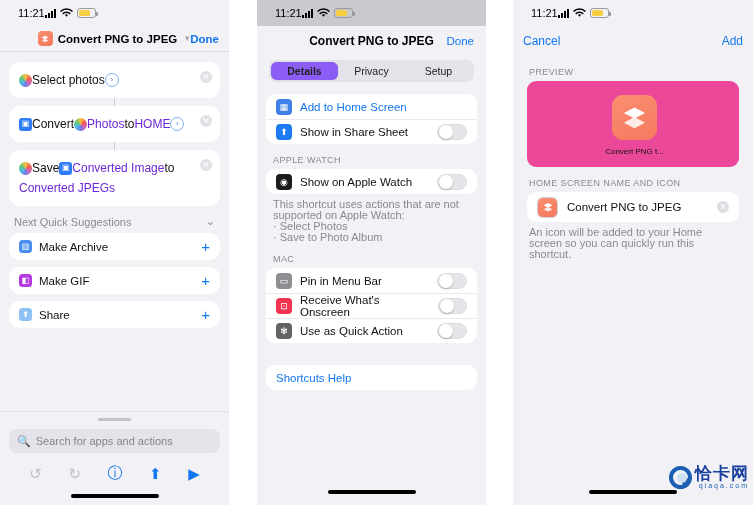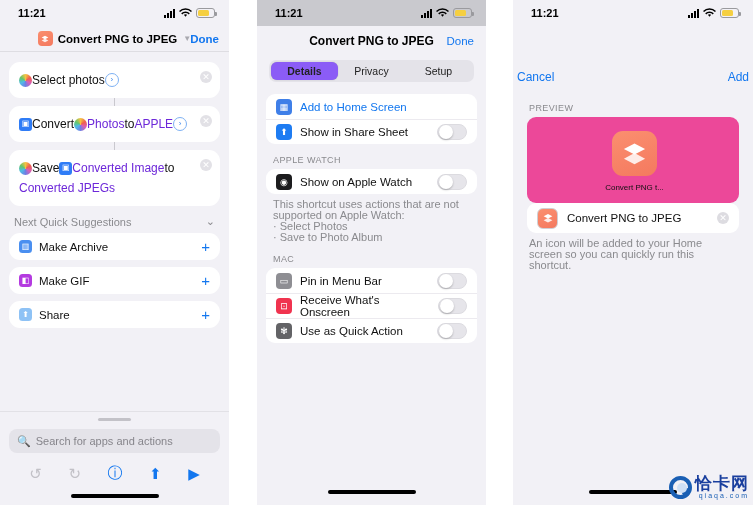--- a/index.html
+++ b/index.html
@@ -14,22 +14,22 @@
   .panel { position:relative; overflow:hidden; height:505px; }
   .p1 { width:229px; background:#f2f1f6; }
   .gap { width:28px; background:#ffffff; }
   .p2 { width:229px; background:#f2f1f6; }
   .gap2 { width:27px; background:#ffffff; }
   .p3 { width:240px; background:#f2f1f6; }
 
   
   .statusbar {
     height:26px; display:flex; align-items:center;
-    justify-content:space-between; padding:0 14px 0 18px;
-    font-size:11px; font-weight:bold; color:#000;
+    padding:0 14px 0 18px;
+    font-size:11px; font-weight:normal; color:#000;
   }
   .sb-dark { background:#c9c9ce; }
   .sb-light { background:#f2f1f6; }
   .sb-right { display:flex; align-items:center; gap:4px; }
   .bars { display:flex; align-items:flex-end; gap:1px; height:9px; }
   .bars i { width:2px; background:#000; display:block; }
   .bars i:nth-child(1){height:3px}
   .bars i:nth-child(2){height:5px}
   .bars i:nth-child(3){height:7px}
   .bars i:nth-child(4){height:9px}
@@ -111,32 +111,32 @@
   .grow{height:25px;display:flex;align-items:center;padding:0 10px;gap:8px;font-size:11.5px;color:#111;}
   .grow + .grow{border-top:1px solid #eceaef;}
   .gic{width:16px;height:16px;border-radius:4px;display:flex;align-items:center;justify-content:center;font-size:9px;color:#fff;flex:0 0 auto;}
   .toggle{margin-left:auto;width:30px;height:16px;border-radius:9px;background:#e6e5ea;border:1px solid #dcdbe0;position:relative;}
   .toggle::after{content:"";position:absolute;left:1px;top:0px;width:14px;height:14px;border-radius:50%;background:#fff;box-shadow:0 1px 2px rgba(0,0,0,.25);}
   .sec-hdr{font-size:9px;color:#8a8a8e;letter-spacing:.4px;padding:11px 16px 4px 16px;}
   .foot{font-size:11px;color:#8a8a8e;line-height:11px;padding:5px 16px 0 16px;}
   .lnk{color:#1377ef;}
 
   
-  .nav3{height:30px;display:flex;align-items:center;justify-content:space-between;padding:0 4px;font-size:12px;color:#1377ef;background:#f2f1f6;margin-top:36px;}
+  .nav3{height:30px;display:flex;align-items:center;justify-content:space-between;padding:0 10px;font-size:12px;color:#1377ef;background:#f2f1f6;}
   .prevcard{background:#ec4899;border-radius:9px;margin:0 14px;padding:14px 0 11px 3px;text-align:center;}
   .bigicon{width:45px;height:45px;border-radius:11px;background:linear-gradient(160deg,#fb8f6f,#f4795f);margin:0 auto 7px auto;display:flex;align-items:center;justify-content:center;}
   .bigicon svg{width:31px;height:31px;}
   .prevlbl{font-size:8px;color:#111;}
   .namerow{background:#fff;border-radius:9px;margin:0 14px;height:30px;display:flex;align-items:center;padding:0 10px;gap:9px;}
   .nameic{width:21px;height:21px;border-radius:6px;background:linear-gradient(160deg,#fb8f6f,#f4795f);display:flex;align-items:center;justify-content:center;border:1.5px solid #cfcfd4;}
   .nameic svg{width:14px;height:14px;}
   .nametxt{font-size:11.5px;color:#111;}
   .clearx{margin-left:auto;width:12px;height:12px;border-radius:50%;background:#dddce1;color:#fff;font-size:9px;display:flex;align-items:center;justify-content:center;}
 
-  .watermark{position:absolute;right:4px;bottom:6px;display:flex;align-items:center;gap:3px;}
+  .watermark{position:absolute;right:4px;bottom:16px;display:flex;align-items:center;gap:3px;}
   .wm-circle{width:23px;height:23px;border-radius:50%;border:4px solid #1a5fb4;position:relative;}
   .wm-circle::after{content:"";position:absolute;left:4px;top:3px;width:10px;height:10px;border-radius:50%;background:#cfe0f5;}
   .wm-dot{position:absolute;right:-2px;bottom:-1px;width:8px;height:8px;border-radius:50%;background:#1a5fb4;}
   .wm-txt{display:flex;flex-direction:column;line-height:1;}
   .wm-cn{font-size:17px;font-weight:bold;color:#1a3f9e;letter-spacing:1px;}
   .wm-en{font-size:7px;color:#1a5fb4;letter-spacing:2px;text-align:right;}
 </style>
 </head>
 <body>
 
@@ -187,21 +187,21 @@
       <div class="connector"></div>
 
       <div class="card">
         <span class="xbtn">✕</span>
         <div class="row-inline">
           <span class="pill-ic conv-ic">▣</span>
           <span>Convert</span>
           <span class="photos-ic"></span>
           <span class="tok-blue">Photos</span>
           <span>to</span>
-          <span class="tok-blue">APPLE</span>
+          <span class="tok-blue">HOME</span>
           <span class="arrowc">›</span>
         </div>
       </div>
       <div class="connector"></div>
 
       <div class="card">
         <span class="xbtn">✕</span>
         <div class="row-inline">
           <span class="photos-ic"></span>
           <span>Save</span>
@@ -321,20 +321,25 @@
         <span>Receive What's Onscreen</span>
         <span class="toggle"></span>
       </div>
       <div class="grow">
         <span class="gic" style="background:#636366">✾</span>
         <span>Use as Quick Action</span>
         <span class="toggle"></span>
       </div>
     </div>
 
+    <div class="group" style="margin-top:22px;">
+      <div class="grow">
+        <span class="lnk">Shortcuts Help</span>
+      </div>
+    </div>
 
     <div class="homebar" style="position:absolute;bottom:4px;left:0;right:0;"></div>
   </div>
 
   <div class="gap2"></div>
 
   <div class="panel p3">
     <div class="statusbar sb-light">
       <span>11:21</span>
       <span class="sb-right">
@@ -362,20 +367,21 @@
     <div class="prevcard">
       <div class="bigicon">
         <svg viewBox="0 0 24 24">
             <path d="M12 4.2l8.2 4.3-8.2 4.3-8.2-4.3z" fill="#fff"></path>
             <path d="M12 11.7l8.2 4.3-8.2 4.3-8.2-4.3z" fill="#fff" opacity=".85"></path>
           </svg>
       </div>
       <div class="prevlbl">Convert PNG t...</div>
     </div>
 
+    <div class="sec-hdr">HOME SCREEN NAME AND ICON</div>
     <div class="namerow">
       <span class="nameic">
         <svg viewBox="0 0 24 24">
             <path d="M12 5l7.5 3.9L12 12.8 4.5 8.9z" fill="#fff"></path>
             <path d="M12 12l7.5 3.9L12 19.8 4.5 15.9z" fill="#fff" opacity=".85"></path>
           </svg>
       </span>
       <span class="nametxt">Convert PNG to JPEG</span>
       <span class="clearx">✕</span>
     </div>

